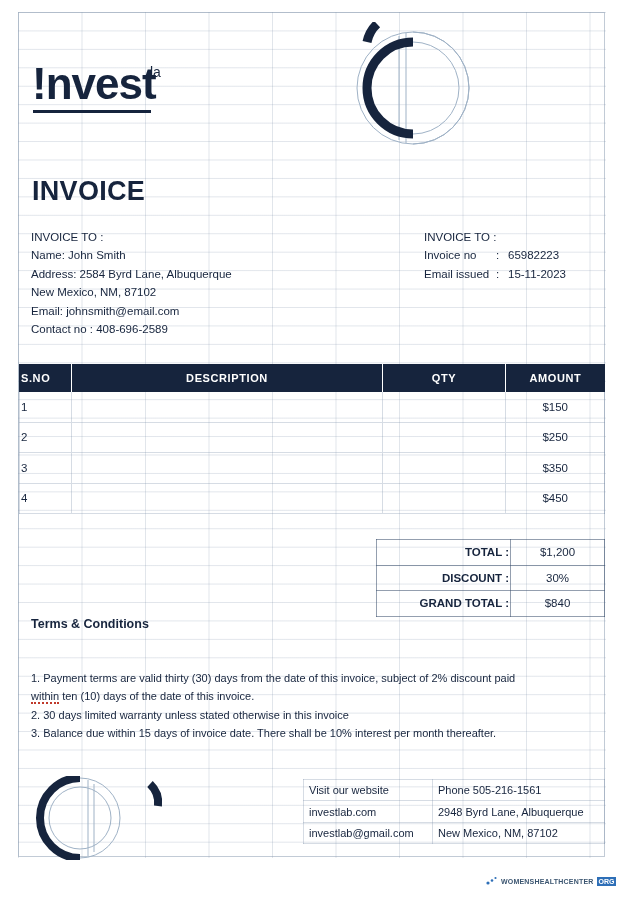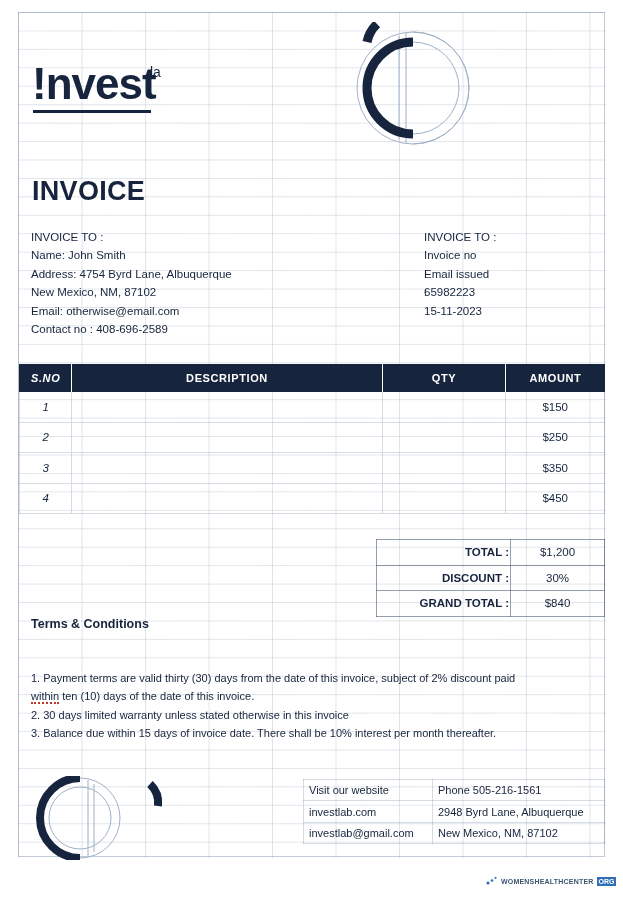--- a/index.html
+++ b/index.html
@@ -116,21 +116,20 @@
     top: 228px;
     width: 180px;
     font-size: 11.5px;
     color: #16243d;
   }
   .meta .meta-title { line-height: 18.4px; }
   .meta-row {
     display: flex;
     line-height: 18.4px;
     height: 18.4px;
-    flex-direction: column;
   }
   .meta-row .k { width: 72px; }
   .meta-row .sep { width: 12px; }
   .meta-row .v { flex: 1; }
 
   
   .items {
     position: absolute;
     left: 19px;
     top: 364px;
@@ -146,21 +145,21 @@
     letter-spacing: 0.6px;
     height: 26px;
     border-right: 1px solid #ffffff;
   }
   .items thead th:last-child { border-right: none; }
   .items td {
     height: 27.5px;
     color: #16243d;
     border-bottom: 1px solid rgba(120,140,165,0.3);
   }
-  .c-sno { width: 50px; text-align: center; font-style: italic; }
+  .c-sno { width: 50px; text-align: left; }
   .c-desc { width: 315px; }
   .c-qty { width: 124px; text-align: center; }
   .c-amt { width: 97px; text-align: center; }
 
   .items tr td.c-sno,
   .items tr td.c-desc,
   .items tr td.c-qty,
   .items tr td.c-amt {
     border-left: 1px solid rgba(120,140,165,0.3);
   }
@@ -287,23 +286,23 @@
       <path d="M 28 20 A 34 34 0 0 1 38 2" fill="none" stroke="#16243d" stroke-width="9" stroke-linecap="butt"></path>
       <path d="M 74 20 A 46 46 0 0 0 74 112" fill="none" stroke="#16243d" stroke-width="9"></path>
     </svg>
   </div>
 
   <div class="invoice-title">INVOICE</div>
 
   <div class="billto">
     <div>INVOICE TO :</div>
     <div>Name: John Smith</div>
-    <div>Address: 4754  Byrd Lane, Albuquerque</div>
+    <div>Address: 2584  Byrd Lane, Albuquerque</div>
     <div>New Mexico, NM, 87102</div>
-    <div>Email: otherwise@email.com</div>
+    <div>Email: johnsmith@email.com</div>
     <div>Contact no : 408-696-2589</div>
   </div>
 
   <div class="meta">
     <div class="meta-title">INVOICE TO :</div>
     <div class="meta-row">
       <span class="k">Invoice no</span>
       <span class="sep">:</span>
       <span class="v">65982223</span>
     </div>

